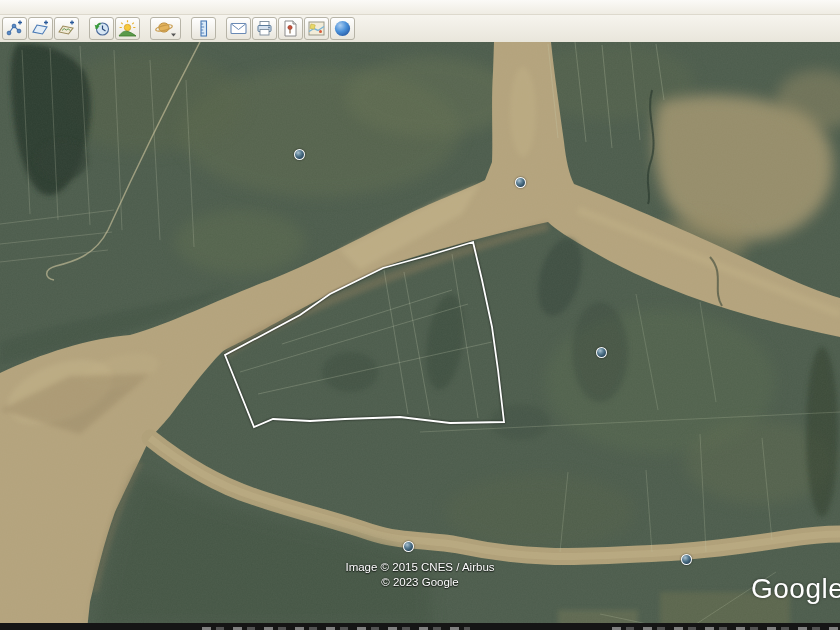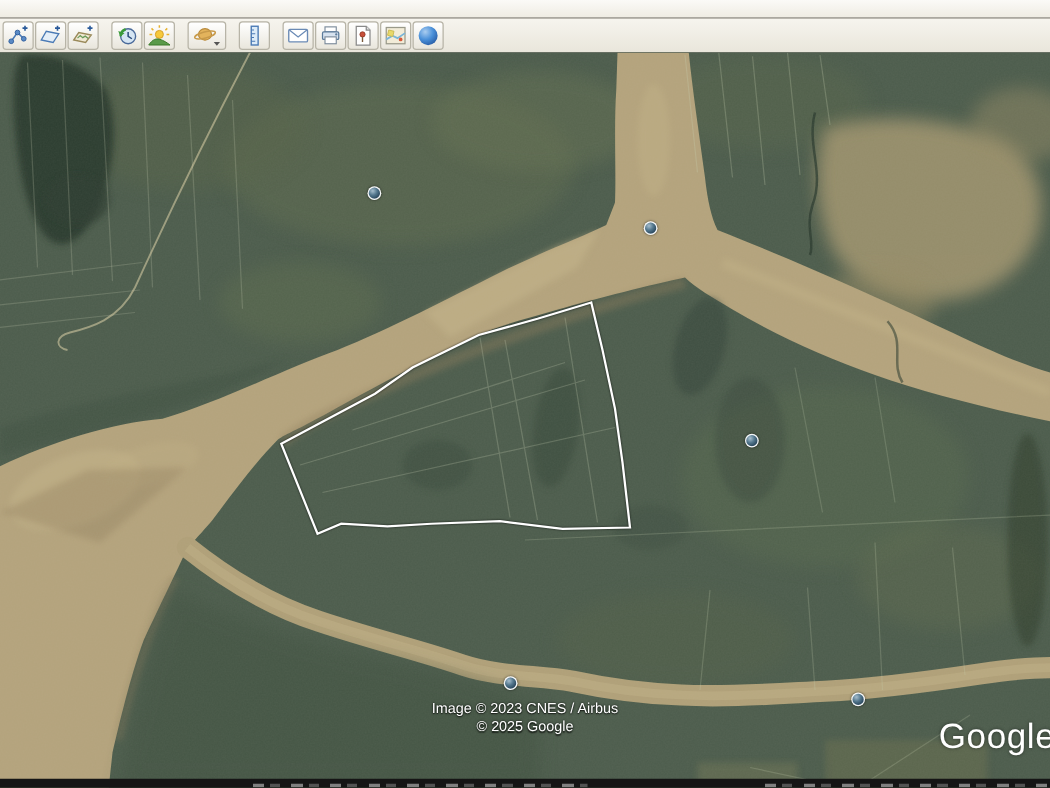--- a/index.html
+++ b/index.html
@@ -257,22 +257,22 @@
 
     <div id="placemark-layer">
         <div class="pm" style="left: 293.5px; top: 106.5px;"></div>
         <div class="pm" style="left: 514.5px; top: 134.5px;"></div>
         <div class="pm" style="left: 595.5px; top: 304.5px;"></div>
         <div class="pm" style="left: 402.5px; top: 498.5px;"></div>
         <div class="pm" style="left: 680.5px; top: 511.5px;"></div>
       </div>
 
     <div class="attribution">
-      <div>Image © 2023 CNES / Airbus</div>
-      <div>© 2025 Google</div>
+      <div>Image © 2015 CNES / Airbus</div>
+      <div>© 2023 Google</div>
     </div>
 
     <div class="watermark">Google</div>
 
     <div class="statusbar">
       <div class="dashes d1"></div>
       <div class="dashes d2"></div>
     </div>
   </div>
 </div>

